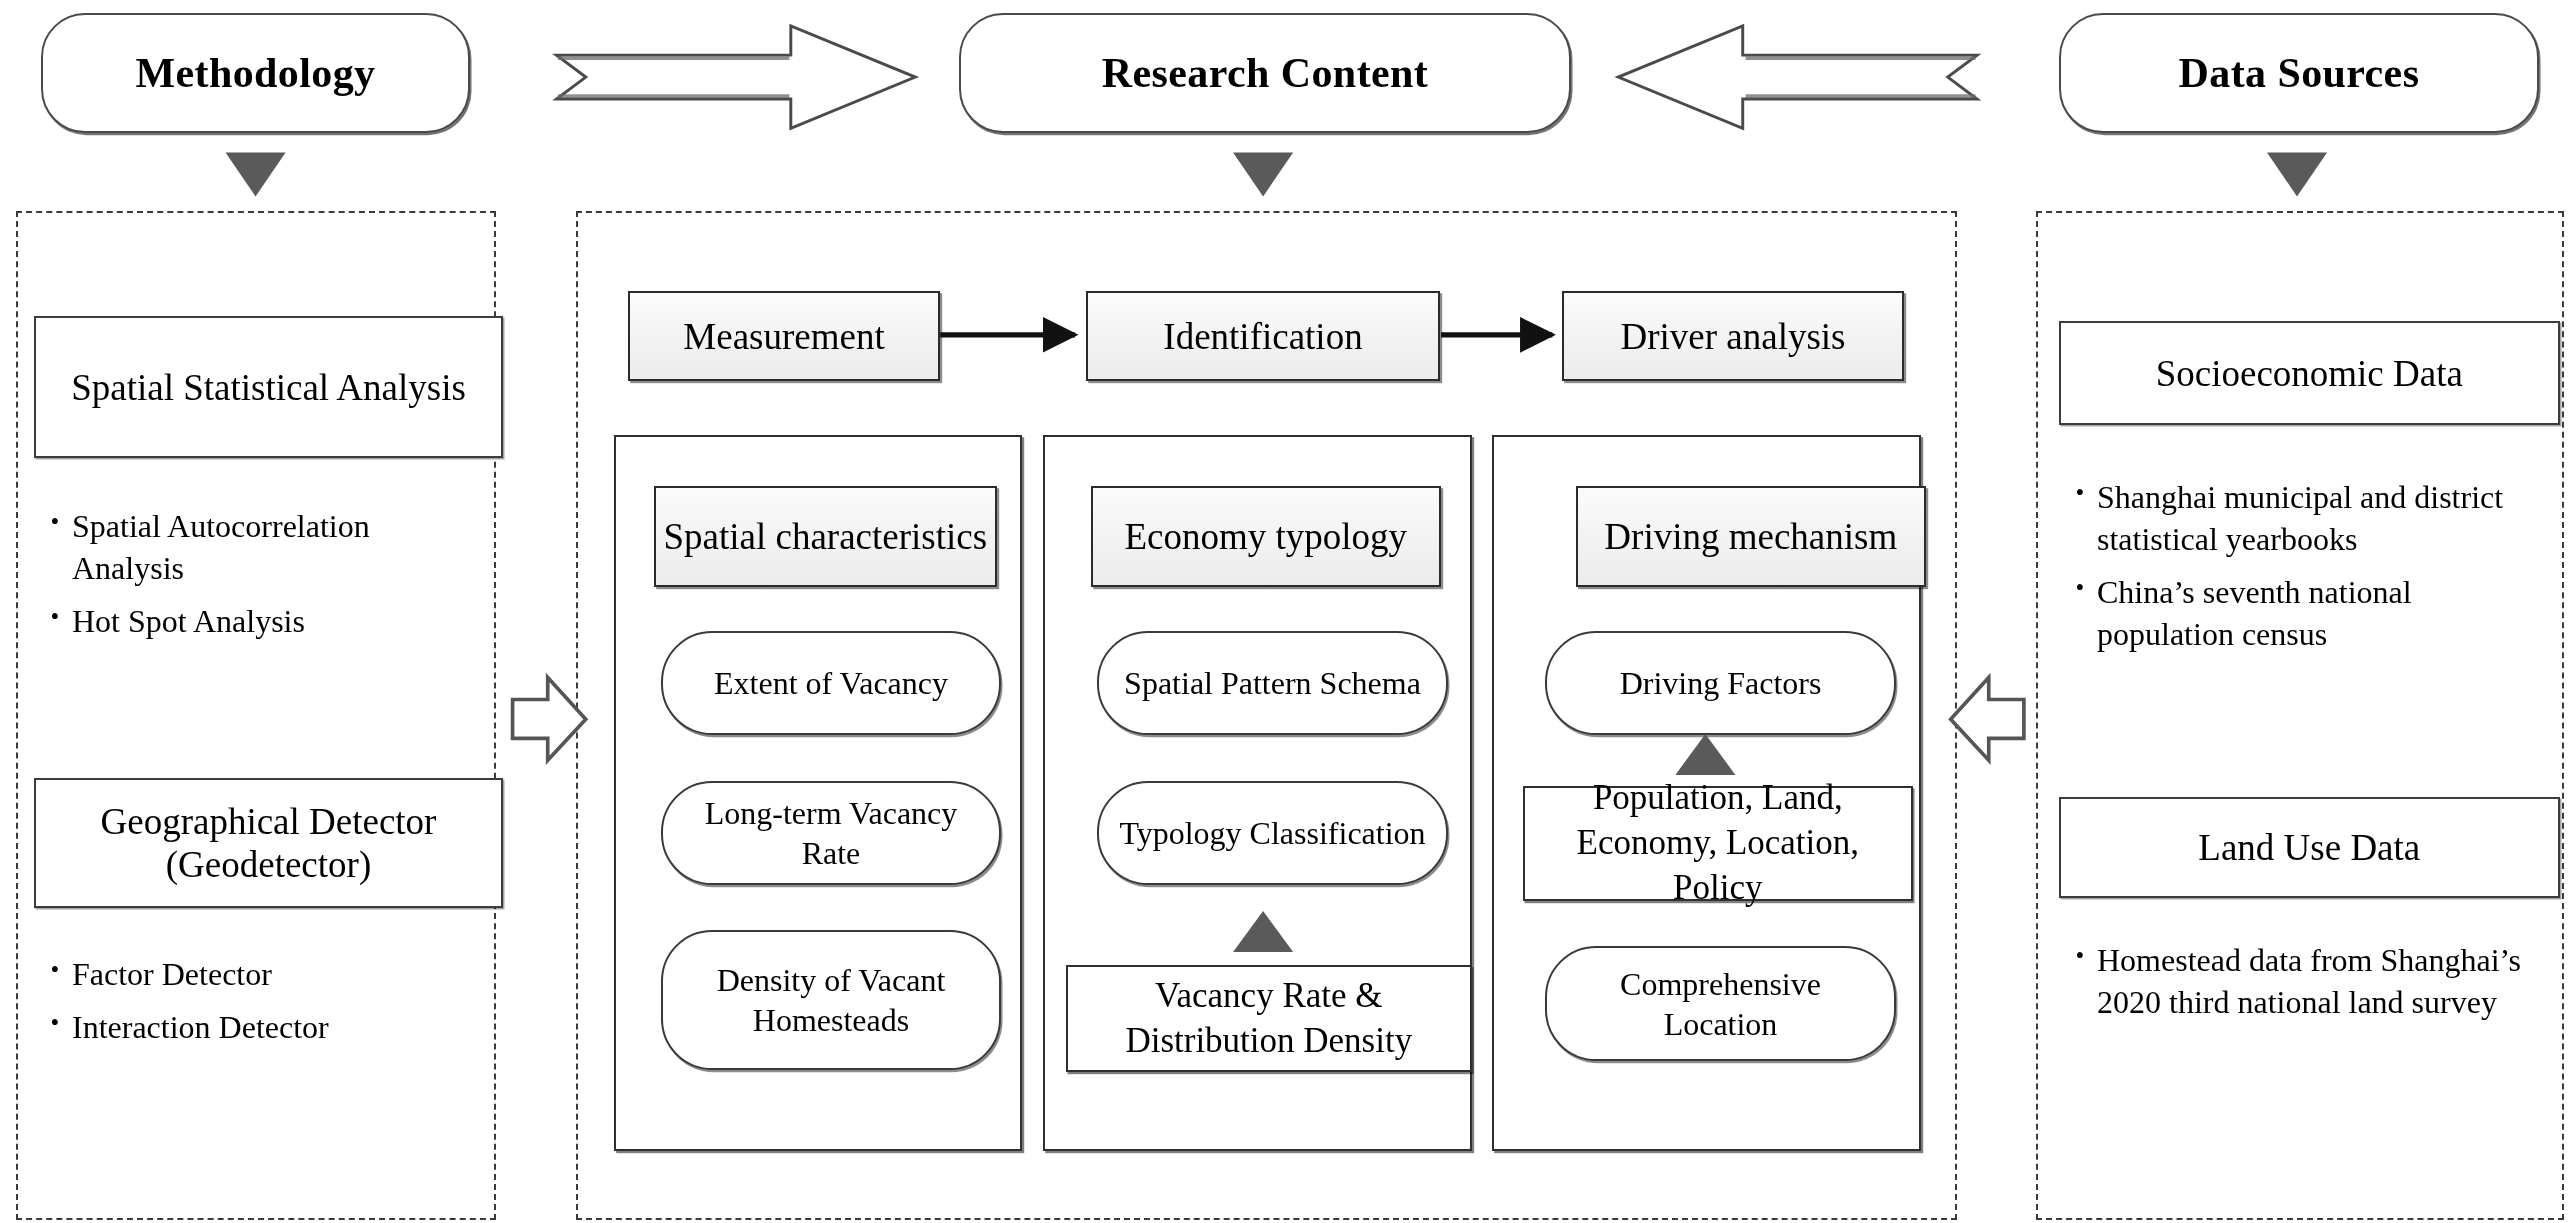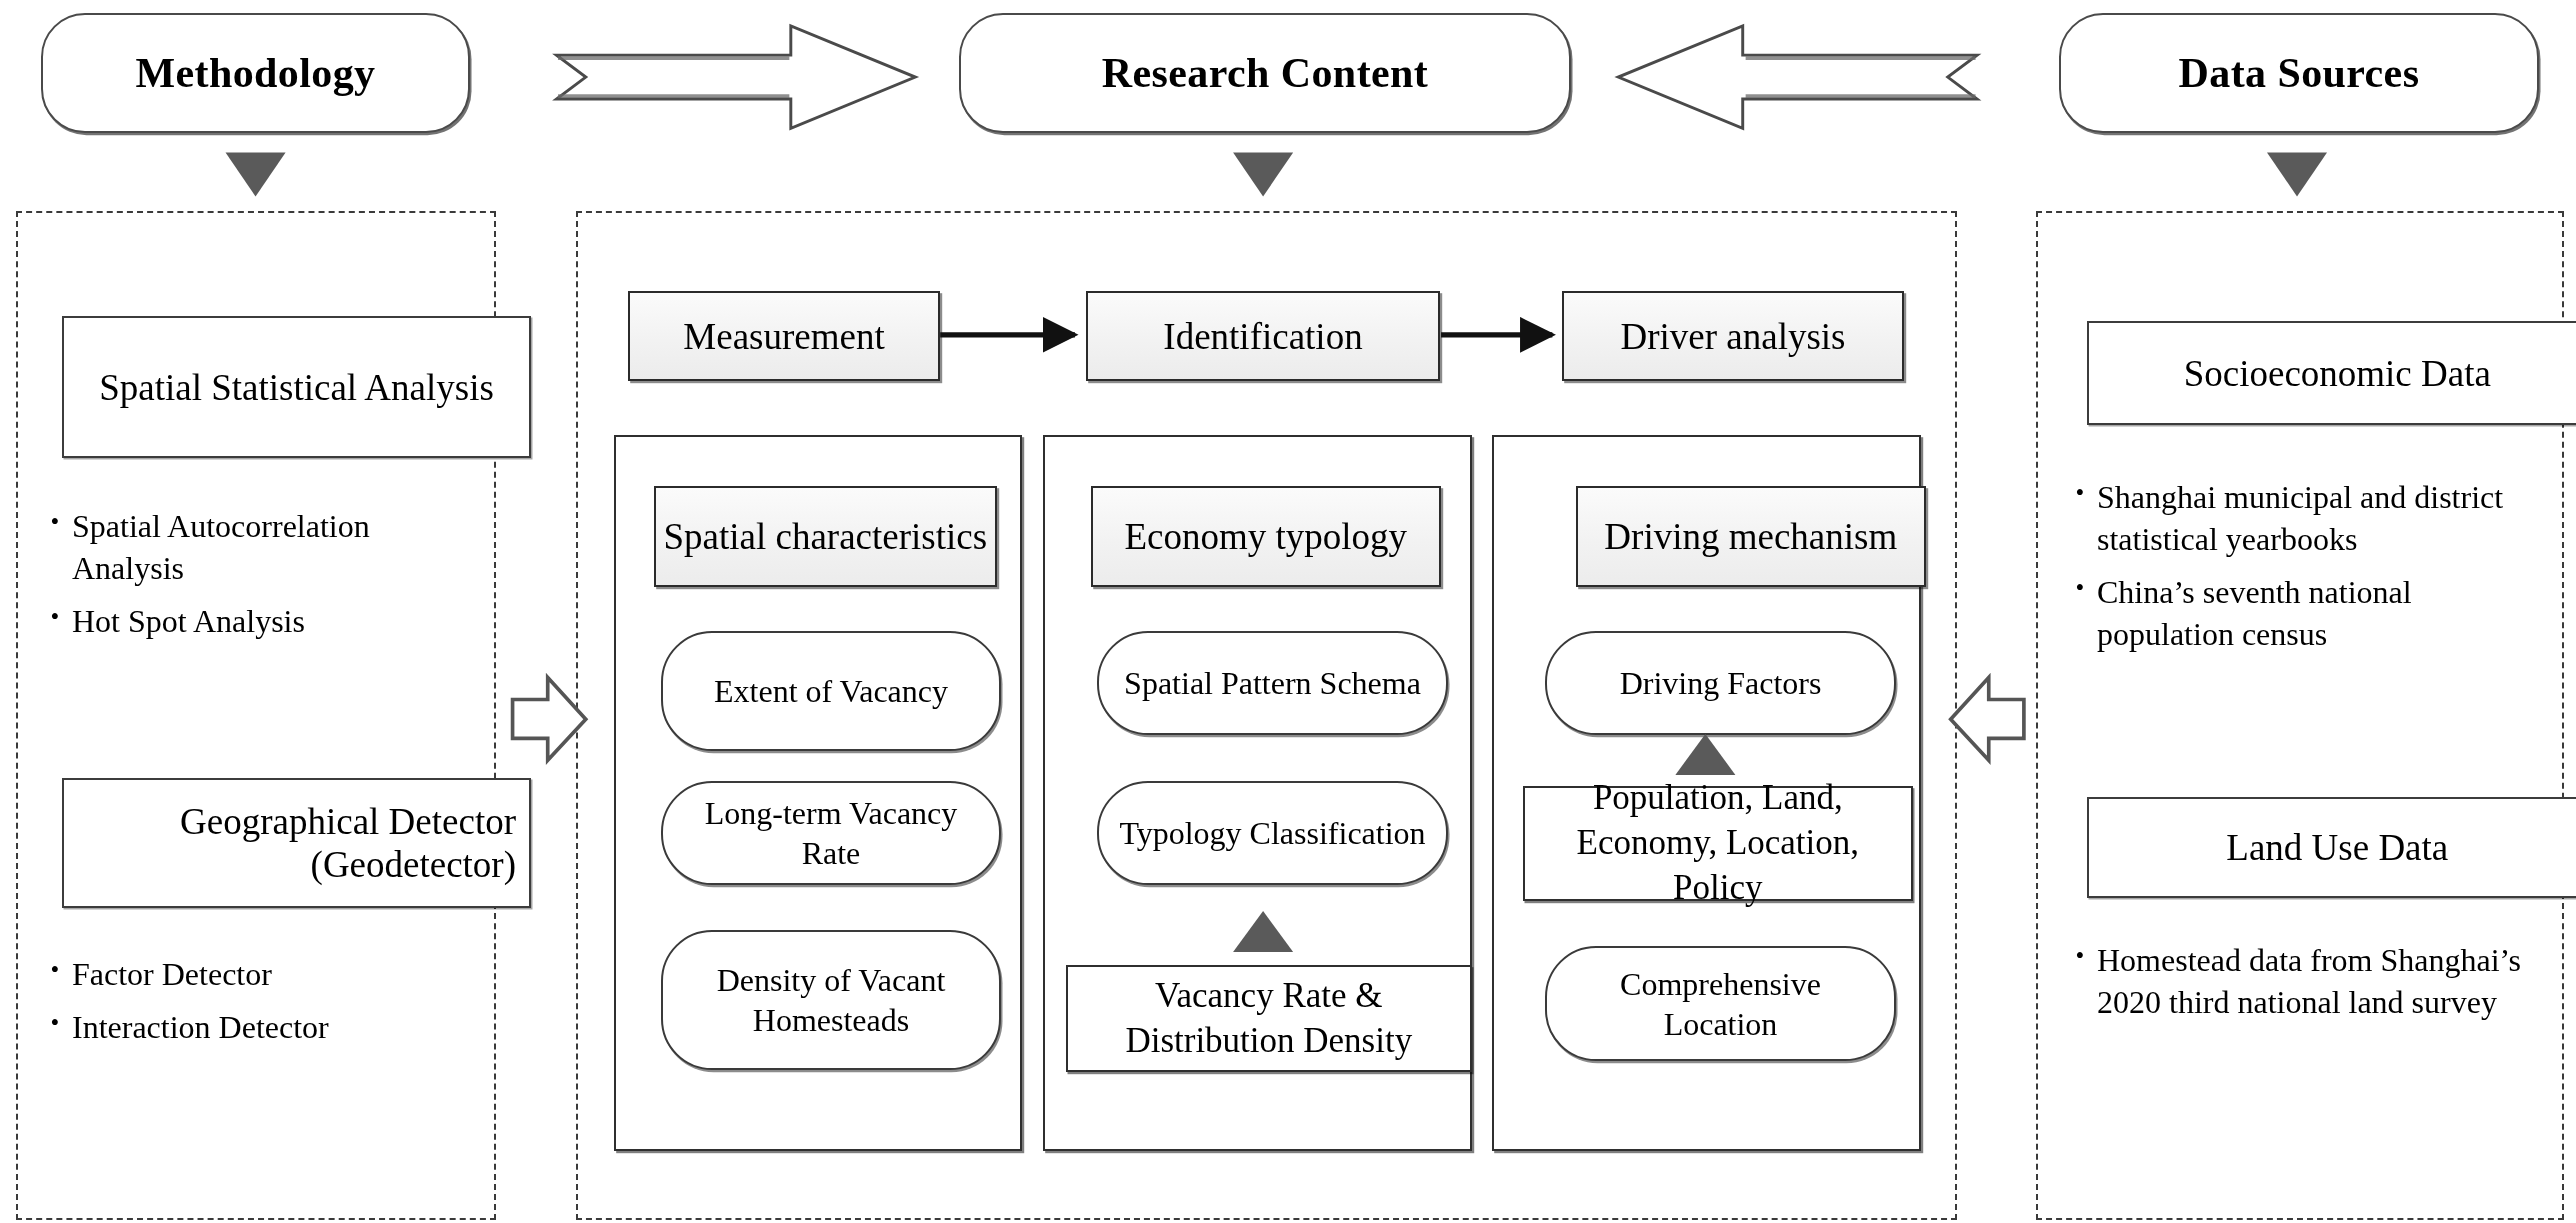--- a/index.html
+++ b/index.html
@@ -25,23 +25,22 @@
     border:2.2px dashed #3a3a3a;
     background:#fff;
   }
 
   
   .framed{
     position:absolute;
     border:2.2px solid #3c3c3c;
     background:#fff;
     display:flex;align-items:center;justify-content:center;
-    text-align:right;
+    text-align:center;
     box-shadow:1.5px 1.5px 0 rgba(0,0,0,.35);
-    margin-left:28px;
   }
 
   
   .stagebox{
     position:absolute;
     border:2.2px solid #2b2b2b;
     background:linear-gradient(180deg,#fbfbfb 0%,#f2f2f2 55%,#ececec 100%);
     display:flex;align-items:center;justify-content:center;
     text-align:center;
     box-shadow:2.2px 2.2px 0 rgba(0,0,0,.45);
@@ -154,21 +153,21 @@
   <div class="stagebox t-md" style="left:1562px;top:291px;width:338px;height:86px;">
     <span>Driver analysis</span>
   </div>
 
   <div class="colbox" style="left:614px;top:435px;width:404px;height:712px;"></div>
 
   <div class="stagebox t-md" style="left:654px;top:486px;width:324px;height:97px;padding:0 7.3px;">
     <span>Spatial characteristics</span>
   </div>
 
-  <div class="pill t-sm" style="left:661px;top:631px;width:310px;height:100px;padding:8px 13px;">
+  <div class="pill t-sm" style="left:661px;top:631px;width:310px;height:100px;padding:0 13px;">
     <span>Extent of Vacancy</span>
   </div>
 
   <div class="pill t-sm" style="left:661px;top:781px;width:310px;height:100px;padding:0 13px;">
     <span>Long-term Vacancy Rate</span>
   </div>
 
   <div class="pill t-sm" style="left:661px;top:930px;width:310px;height:136px;padding:0 13px;">
     <span>Density of Vacant Homesteads</span>
   </div>

